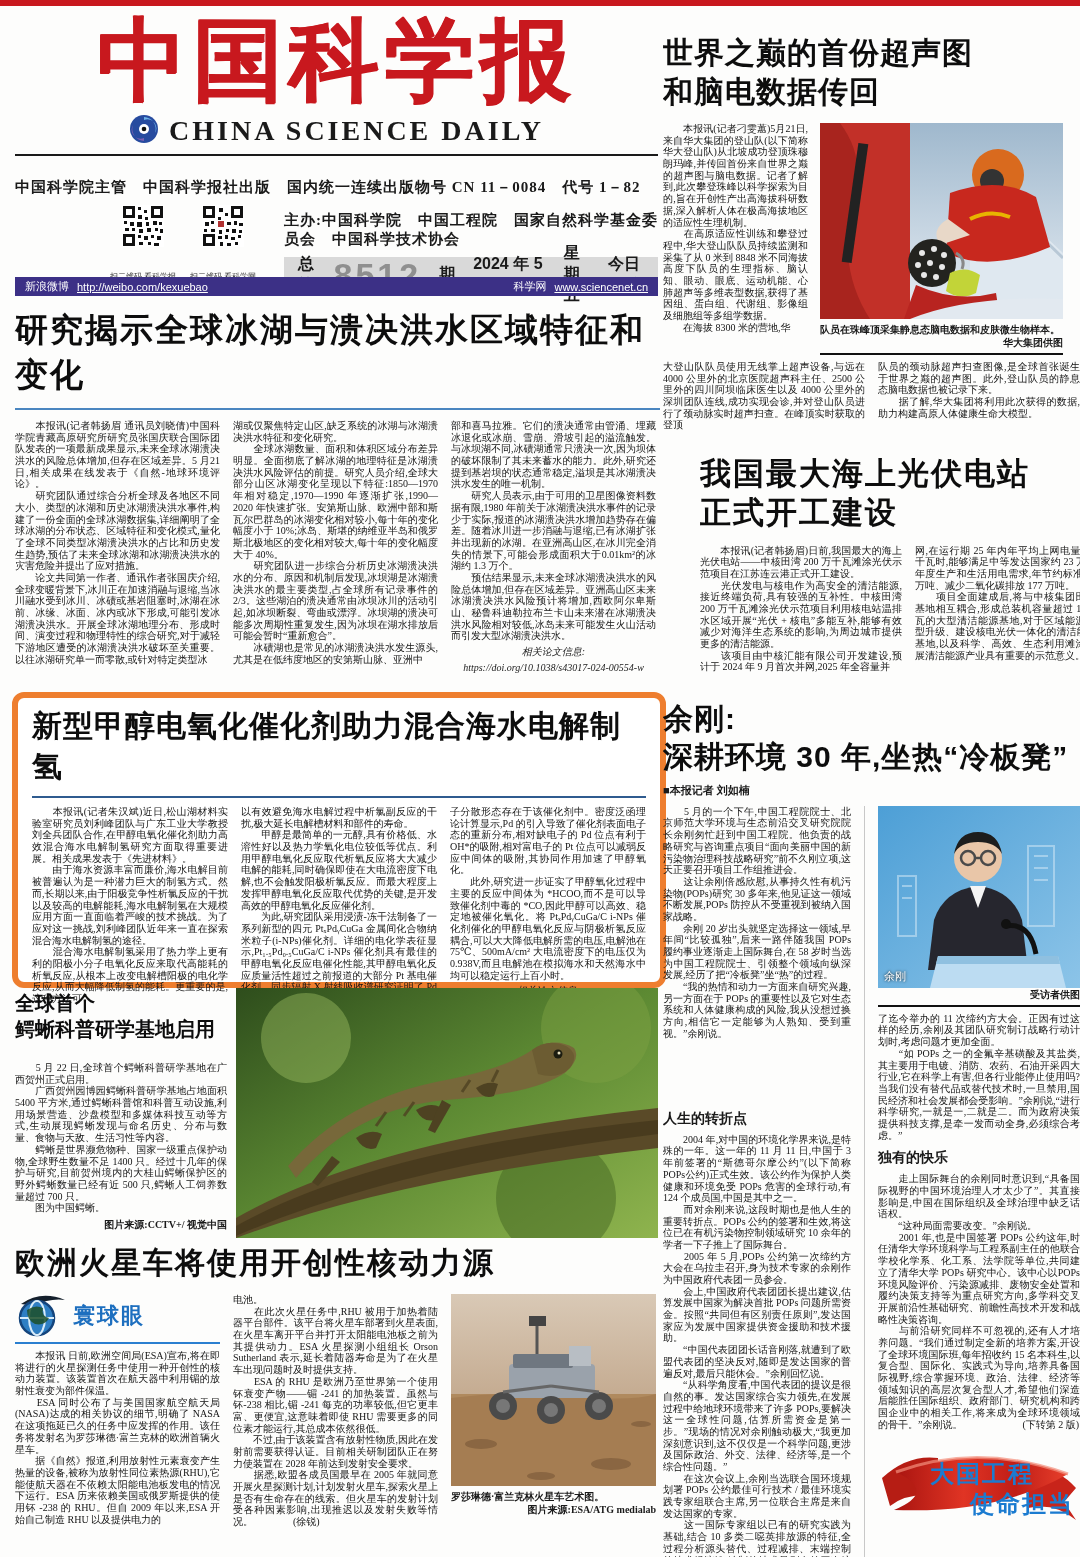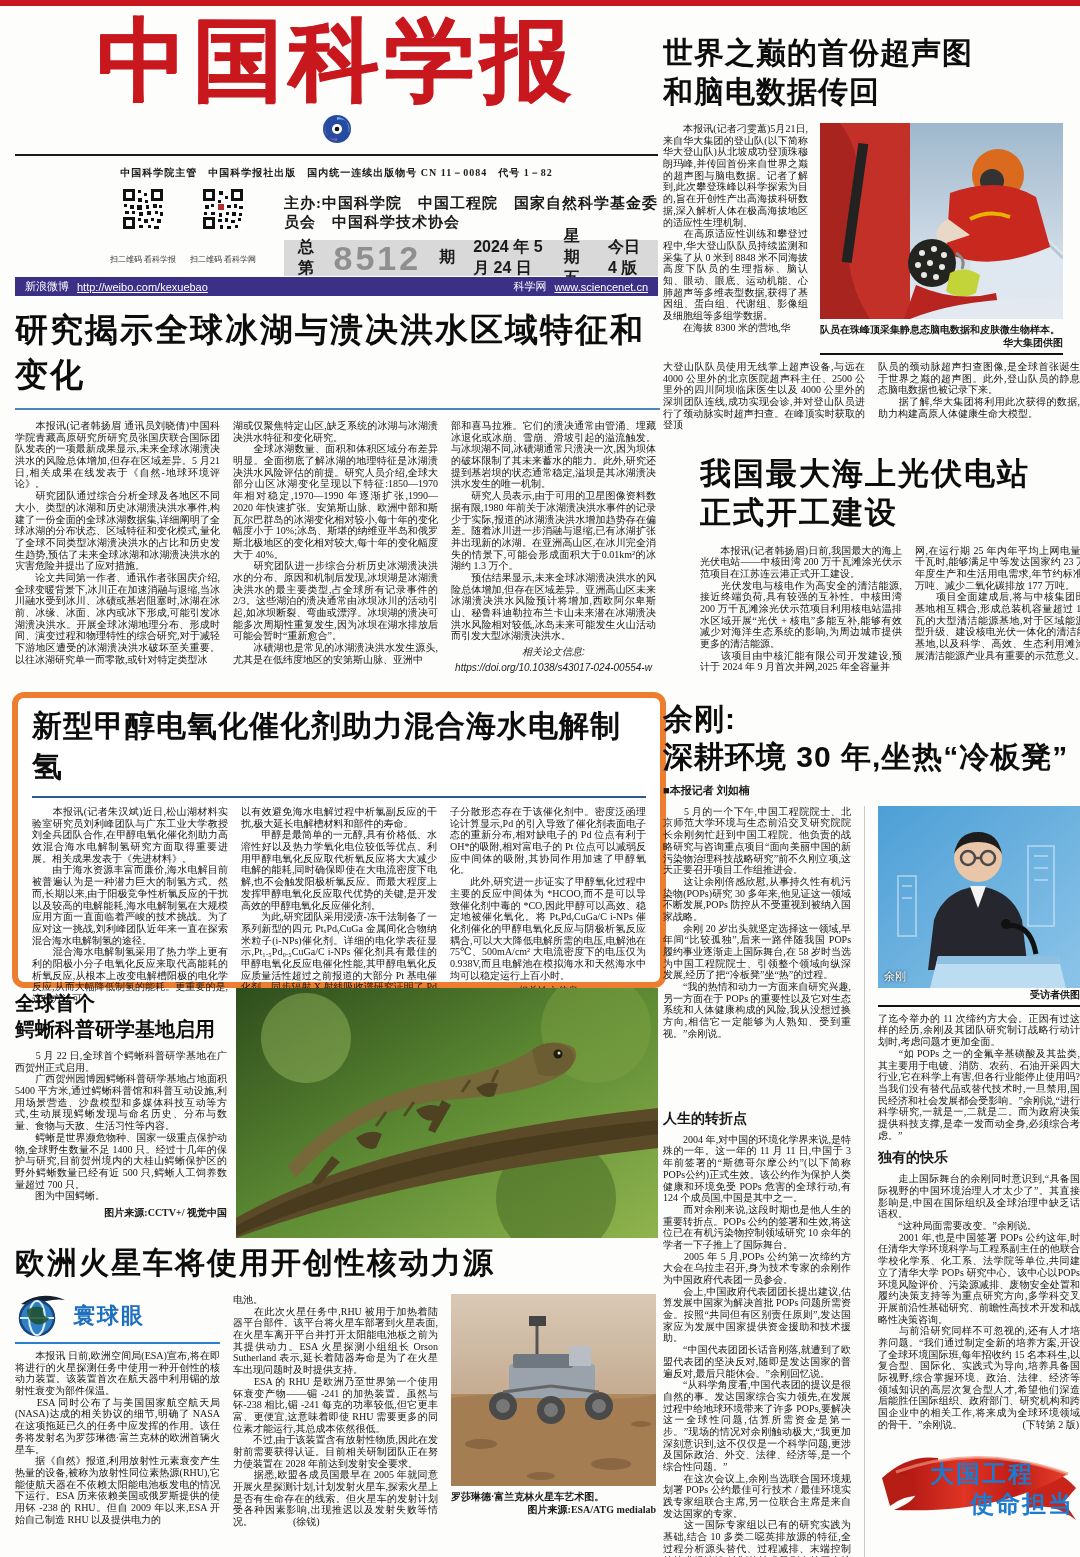--- a/index.html
+++ b/index.html
@@ -8,21 +8,21 @@
   .abs{position:absolute;}
   
   #topbar{left:0;top:0;width:1080px;height:6px;background:#c8181e;}
   #masthead{left:15px;top:8px;width:643px;height:266px;}
   .mh-title{text-align:center;font-size:90px;line-height:1.15;font-weight:900;color:#c8181e;
             font-family:"DejaVu Serif","Liberation Serif",serif;letter-spacing:6px;
             text-shadow:1px 0 #c8181e,0 1px #c8181e;}
   .mh-en{display:flex;align-items:center;justify-content:center;gap:10px;margin-top:2px;}
   .mh-en-text{font-size:28px;font-weight:bold;letter-spacing:3px;font-family:"Liberation Serif",serif;}
   .mh-rule{border-top:2px solid #1a1a1a;margin-top:6px;}
-  .mh-admin{text-align:center;font-size:10px;font-weight:bold;margin-top:10px;letter-spacing:1px;}
+  .mh-admin{text-align:left;font-size:15px;font-weight:bold;margin-top:22px;letter-spacing:1px;}
   .mh-row{display:flex;margin-top:8px;}
   .qr-wrap{width:170px;display:flex;gap:14px;padding-left:95px;}
   .qr-item{text-align:center;}
   .qr-label{font-size:8px;margin-top:20px;color:#333;}
   .mh-right{flex:1;padding-left:4px;}
   .mh-org{font-size:15px;font-weight:bold;letter-spacing:1px;margin-top:6px;}
   .issue-box{margin-top:8px;background:#d9d9d9;height:36px;display:flex;align-items:center;gap:18px;
              padding:0 14px;font-family:"Liberation Sans",sans-serif;}
   .issue-box .w1{font-size:16px;font-weight:bold;}
   .issue-num{font-size:34px;font-weight:900;color:#8f8f8f;letter-spacing:3px;line-height:1;}
@@ -31,40 +31,40 @@
              display:flex;align-items:center;justify-content:space-between;font-size:11px;
              padding:0 10px;box-sizing:border-box;font-family:"Liberation Sans",sans-serif;}
   #purplebar .grp{display:flex;gap:8px;align-items:center;}
   #purplebar .url{text-decoration:underline;}
   
   .headline{font-family:"Liberation Sans","DejaVu Sans",sans-serif;font-weight:bold;color:#0d0d0d;}
   .bodytext{font-size:10px;line-height:1.17;text-align:justify;white-space:pre-line;color:#141414;}
   .cols{display:flex;gap:13px;}
   .c205{width:205px;}
   .c202{width:202px;}
-  .paper-info{font-style:italic;text-align:center;font-size:10px;margin-top:3px;font-family:Liberation Sans, sans-serif;}
+  .paper-info{font-style:italic;text-align:center;font-size:10px;margin-top:3px;font-family:Liberation Serif, serif;}
   .caption{font-size:10px;font-weight:bold;line-height:1.3;}
   .cap-right{text-align:right;}
   .secthead{font-family:"Liberation Sans",sans-serif;font-weight:bold;font-size:14px;margin:8px 0 6px 0;}
   
   #glacier{left:15px;top:308px;width:645px;height:380px;}
   #glacier .headline{font-size:33px;letter-spacing:2px;}
   #glacier .blue-rule{border-top:2px solid #4a86c0;margin:10px 0 10px 0;}
   #glacier .cols{height:300px;overflow:hidden;}
   
   #methanol{left:12px;top:692px;width:654px;height:296px;border:6px solid #ee7e2f;border-radius:12px;
             box-sizing:border-box;padding:8px 14px 14px 14px;background:#fff;}
   #methanol .headline{font-size:30px;letter-spacing:1px;}
   #methanol .dark-rule{border-top:2px solid #2f5b8f;margin:8px 0 8px 0;}
   #methanol .cols{height:206px;overflow:hidden;}
   #methanol .c205{width:200px;}
   
   #lizard-text{left:15px;top:990px;width:212px;height:248px;overflow:hidden;}
   #lizard-text .headline{font-size:20px;line-height:1.3;}
-  #lizard-text .bodytext{margin-top:8px;}
+  #lizard-text .bodytext{margin-top:20px;}
   #lizard-photo{left:236px;top:988px;width:422px;height:250px;}
   
   #mars{left:15px;top:1243px;width:645px;height:310px;overflow:hidden;}
   #mars .headline{font-size:30px;letter-spacing:2px;}
   #mars .cols{margin-top:10px;}
   .globe-badge{display:flex;align-items:center;gap:6px;border-bottom:2px solid #2a7fd0;
                padding-bottom:4px;margin-bottom:6px;}
   .globe-badge .txt{font-family:"Liberation Sans",sans-serif;font-weight:bold;font-size:22px;color:#1d6fbf;letter-spacing:2px;}
   
   #ultrasound{left:663px;top:33px;width:417px;height:420px;overflow:hidden;}
@@ -103,20 +103,21 @@
     <div class="mh-en">
       <span>
         <svg width="30" height="30" viewBox="0 0 30 30">
             <circle cx="15" cy="15" r="14" fill="#274b9f"></circle>
             <path d="M15 3 a12 12 0 0 1 11 16 a9 9 0 0 0 -11 -13 z" fill="#6db3e8"></path>
             <path d="M15 27 a12 12 0 0 1 -11 -16 a9 9 0 0 0 11 13 z" fill="#7a5fb0"></path>
             <circle cx="15" cy="15" r="5" fill="#fff"></circle>
             <circle cx="15" cy="15" r="2.3" fill="#111"></circle>
           </svg>
       </span>
+      <span class="mh-en-text">CHINA SCIENCE DAILY</span>
     </div>
     <div class="mh-rule"></div>
     <div class="mh-admin">中国科学院主管　中国科学报社出版　国内统一连续出版物号 CN 11－0084　代号 1－82</div>
     <div class="mh-row">
       <div class="qr-wrap">
         <div class="qr-item">
           <svg width="42" height="42" viewBox="0 0 42 42">
               <rect width="42" height="42" fill="#fff"></rect>
               <g fill="#111">
                 <rect x="1" y="1" width="12" height="12"></rect>

